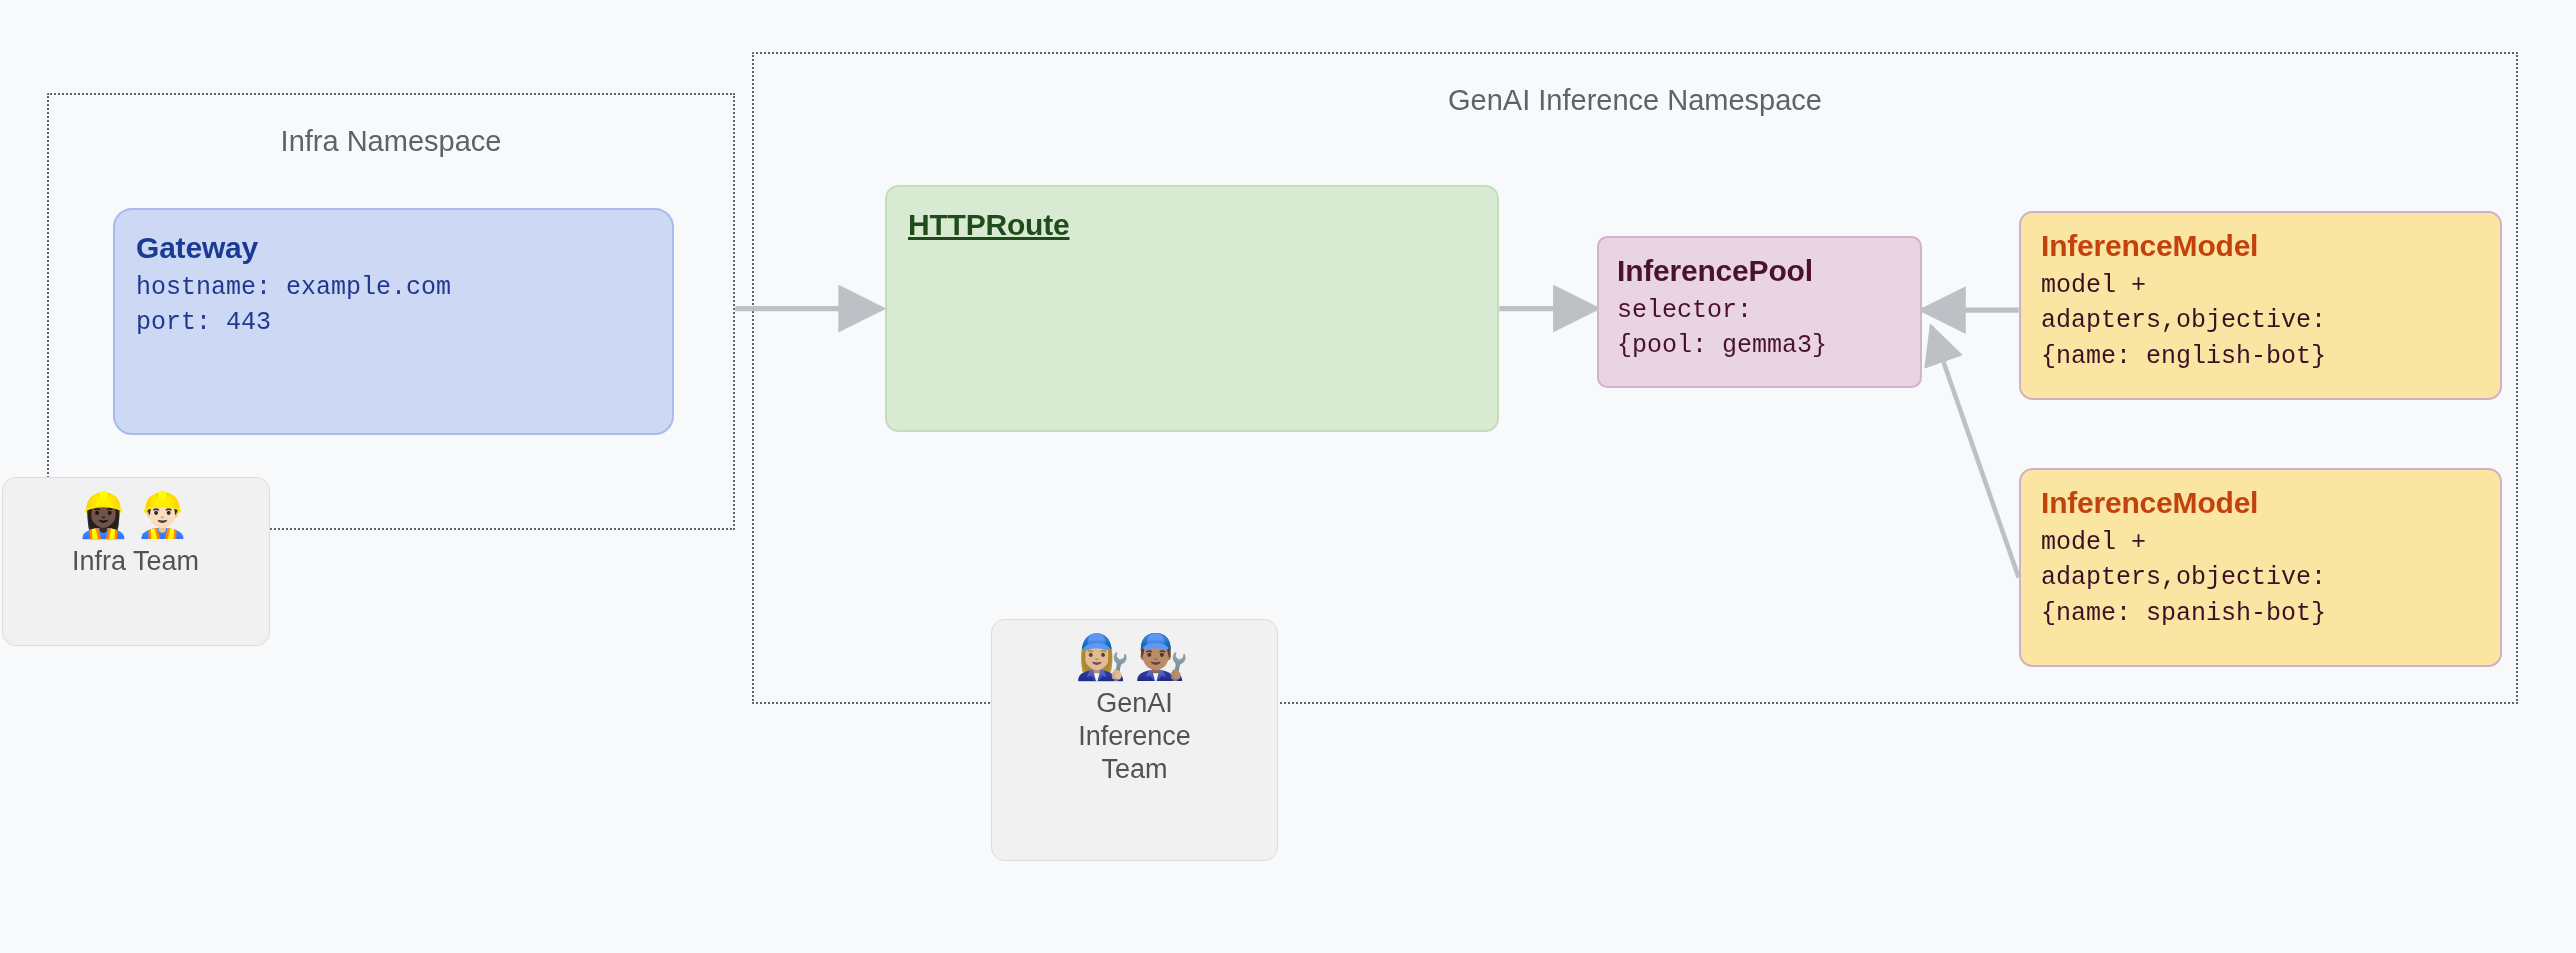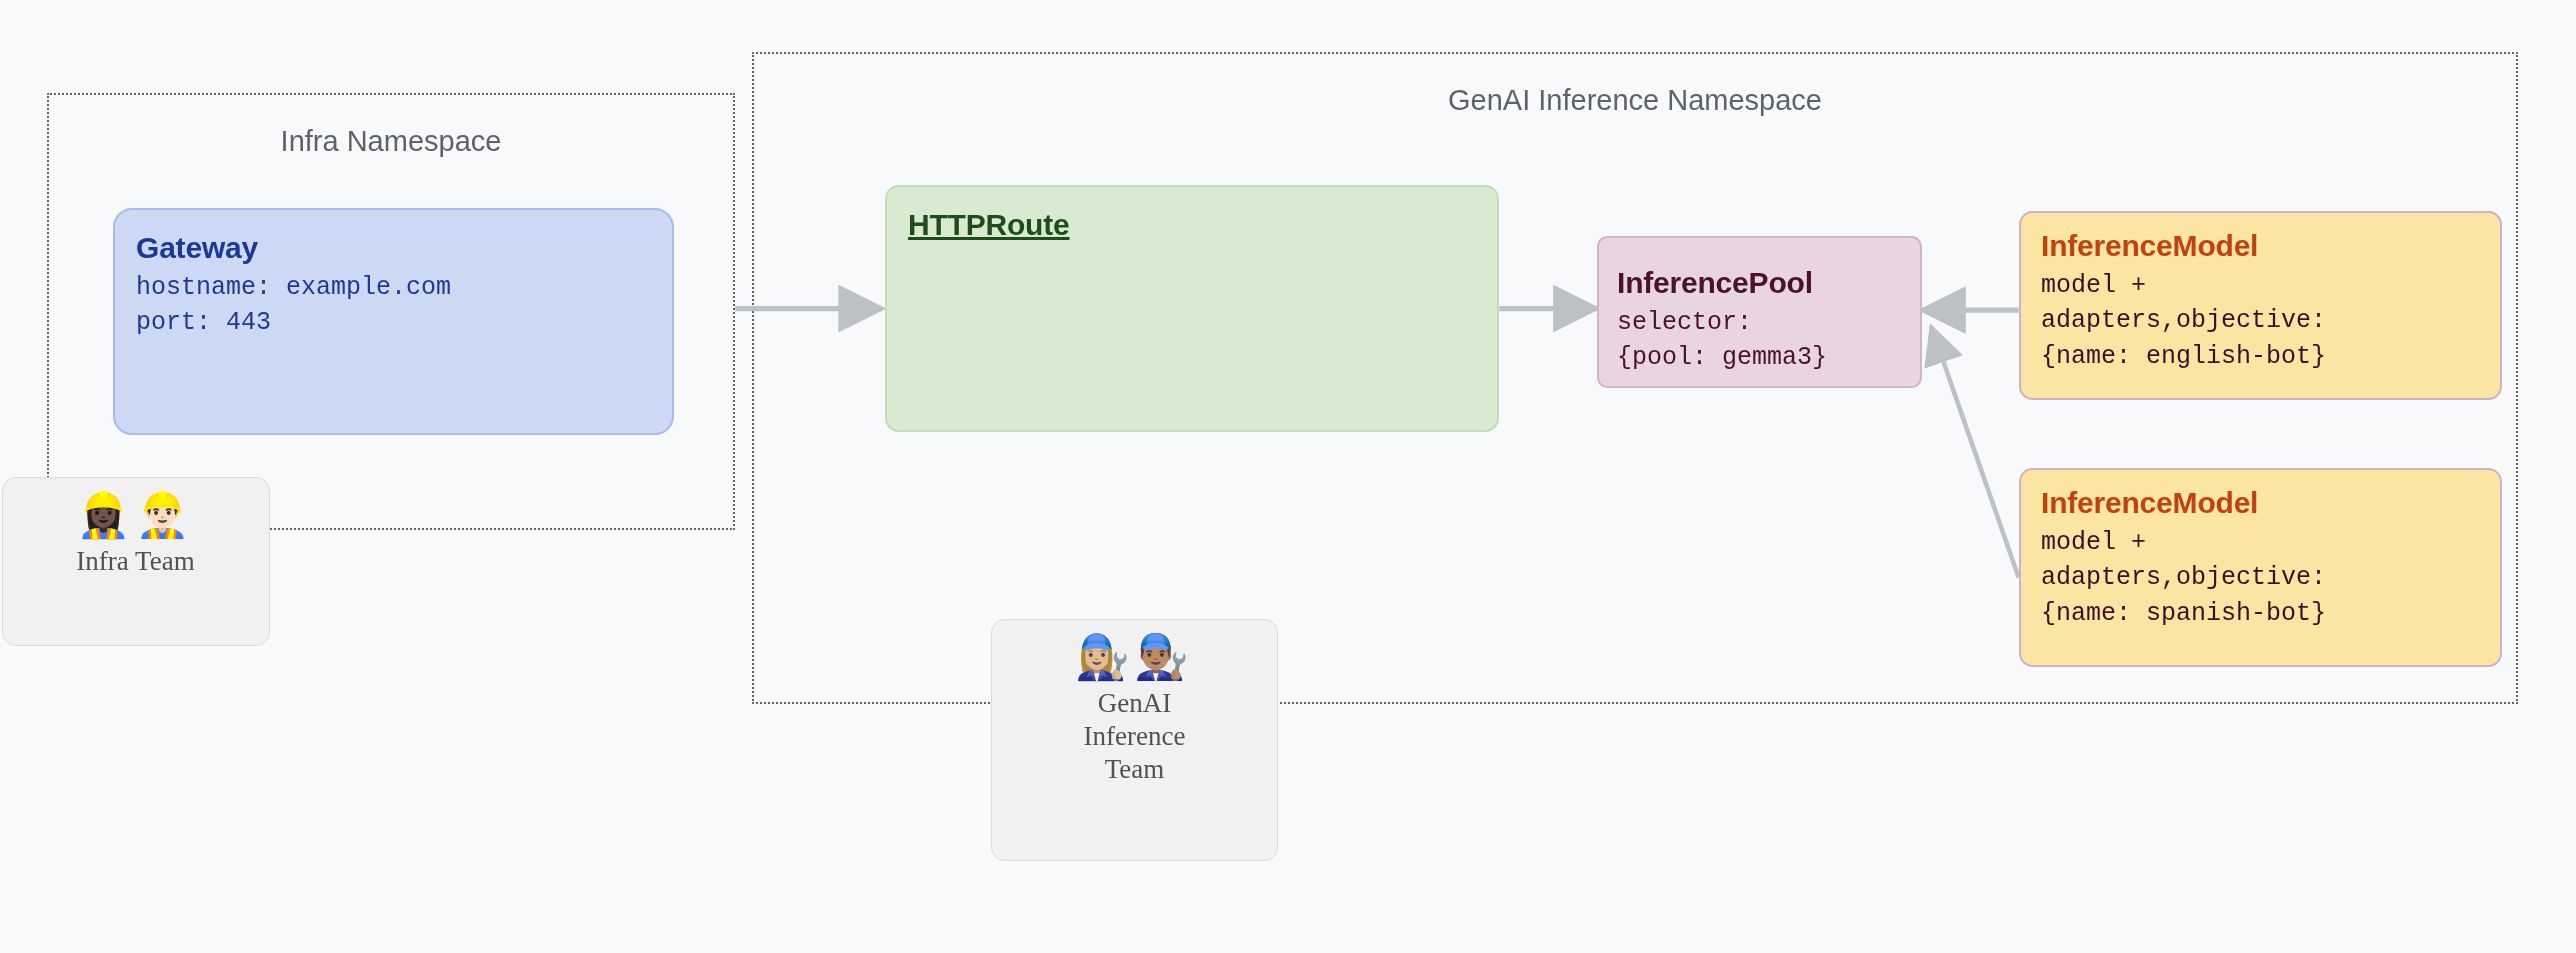--- a/index.html
+++ b/index.html
@@ -101,21 +101,21 @@
     line-height: 1.05;
     letter-spacing: 4.6px;
     white-space: nowrap;
   }
   .team .team-label {
     margin-top: 7.6px;
     color: #4f5356;
     font-size: 27px;
     line-height: 1.22;
     text-align: center;
-    font-family: Liberation Serif, serif;
+    font-family: Liberation Sans, sans-serif;
   }
 
   
   #edges {
     position: absolute;
     left: 0; top: 0;
     width: 2576px;
     height: 953px;
     pointer-events: none;
   }
@@ -150,21 +150,21 @@
   <div class="node gateway" style="left:113px; top:208px; width:561px; height:227px;border-radius:19px;">
     <div class="title">Gateway</div>
     <div class="body">hostname: example.com
 port: 443</div>
   </div>
 
   <div class="node httproute" style="left:885px; top:185px; width:614px; height:247px;">
     <div class="title">HTTPRoute</div>
   </div>
 
-  <div class="node inferencepool" style="left:1597px; top:236px; width:325px; height:152px; border-radius:10.6px; padding:27px 18px;">
+  <div class="node inferencepool" style="left:1597px; top:236px; width:325px; height:152px; border-radius:10.6px; padding:15px 18px;">
     <div class="title">InferencePool</div>
     <div class="body">selector:
 {pool: gemma3}</div>
   </div>
 
   <div class="node inferencemodel" style="left:2019px; top:211px; width:483px; height:189px; padding:15px 20px;">
     <div class="title">InferenceModel</div>
     <div class="body">model +
 adapters,objective:
 {name: english-bot}</div>

